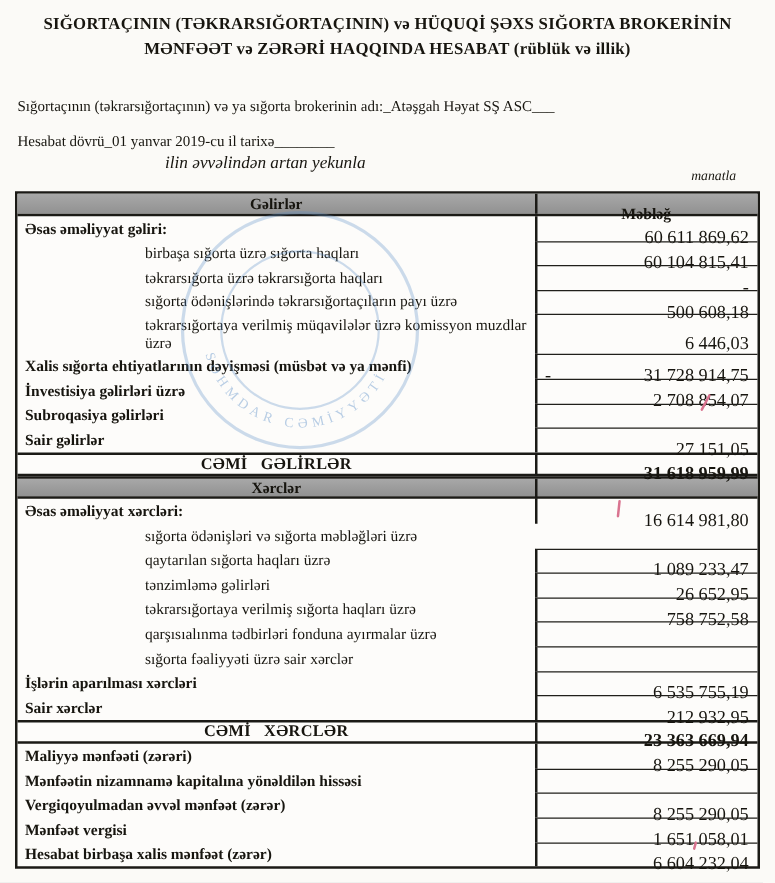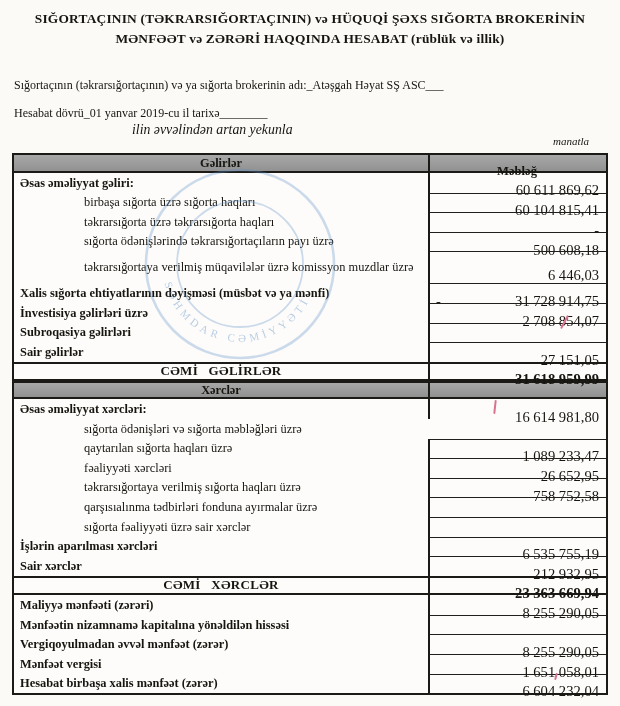--- a/index.html
+++ b/index.html
@@ -52,21 +52,21 @@
   }
   .row.header:first-child { border-top: none; }
   .lbl {
     flex: 1;
     display: flex; align-items: center;
     padding: 0 4px 0 6px;
     font-weight: bold;
     font-size: 12.4px;
     line-height: 1.15;
   }
-  .row.sub .lbl { font-weight: normal; padding-left: 70px; }
+  .row.sub .lbl { font-weight: normal; padding-left: 102px; }
   .row.header .lbl, .row.section .lbl, .row.total .lbl {
     justify-content: center; padding-left: 4px;
   }
   .row.total { border-top: 2px solid #1b1a16; border-bottom: 2px solid #1b1a16; }
   .row.total .lbl { word-spacing: 7px; font-size: 13px; letter-spacing: 0.3px; }
   .amt {
     width: 178px;
     border-left: 2px solid #1b1a16;
     border-top: 1.6px solid #201f1b;
     display: flex; align-items: center; justify-content: flex-end;
@@ -186,21 +186,21 @@
       <div class="row sub">
         <div class="lbl">sığorta ödənişləri və sığorta məbləğləri üzrə</div>
       </div>
       <div class="row sub">
         <div class="lbl">qaytarılan sığorta haqları üzrə</div>
         <div class="amt">
           <span>1 089 233,47</span>
         </div>
       </div>
       <div class="row sub">
-        <div class="lbl">fəaliyyəti xərcləri</div>
+        <div class="lbl">tənzimləmə gəlirləri</div>
         <div class="amt">
           <span>26 652,95</span>
         </div>
       </div>
       <div class="row sub">
         <div class="lbl">təkrarsığortaya verilmiş sığorta haqları üzrə</div>
         <div class="amt">
           <span>758 752,58</span>
         </div>
       </div>

